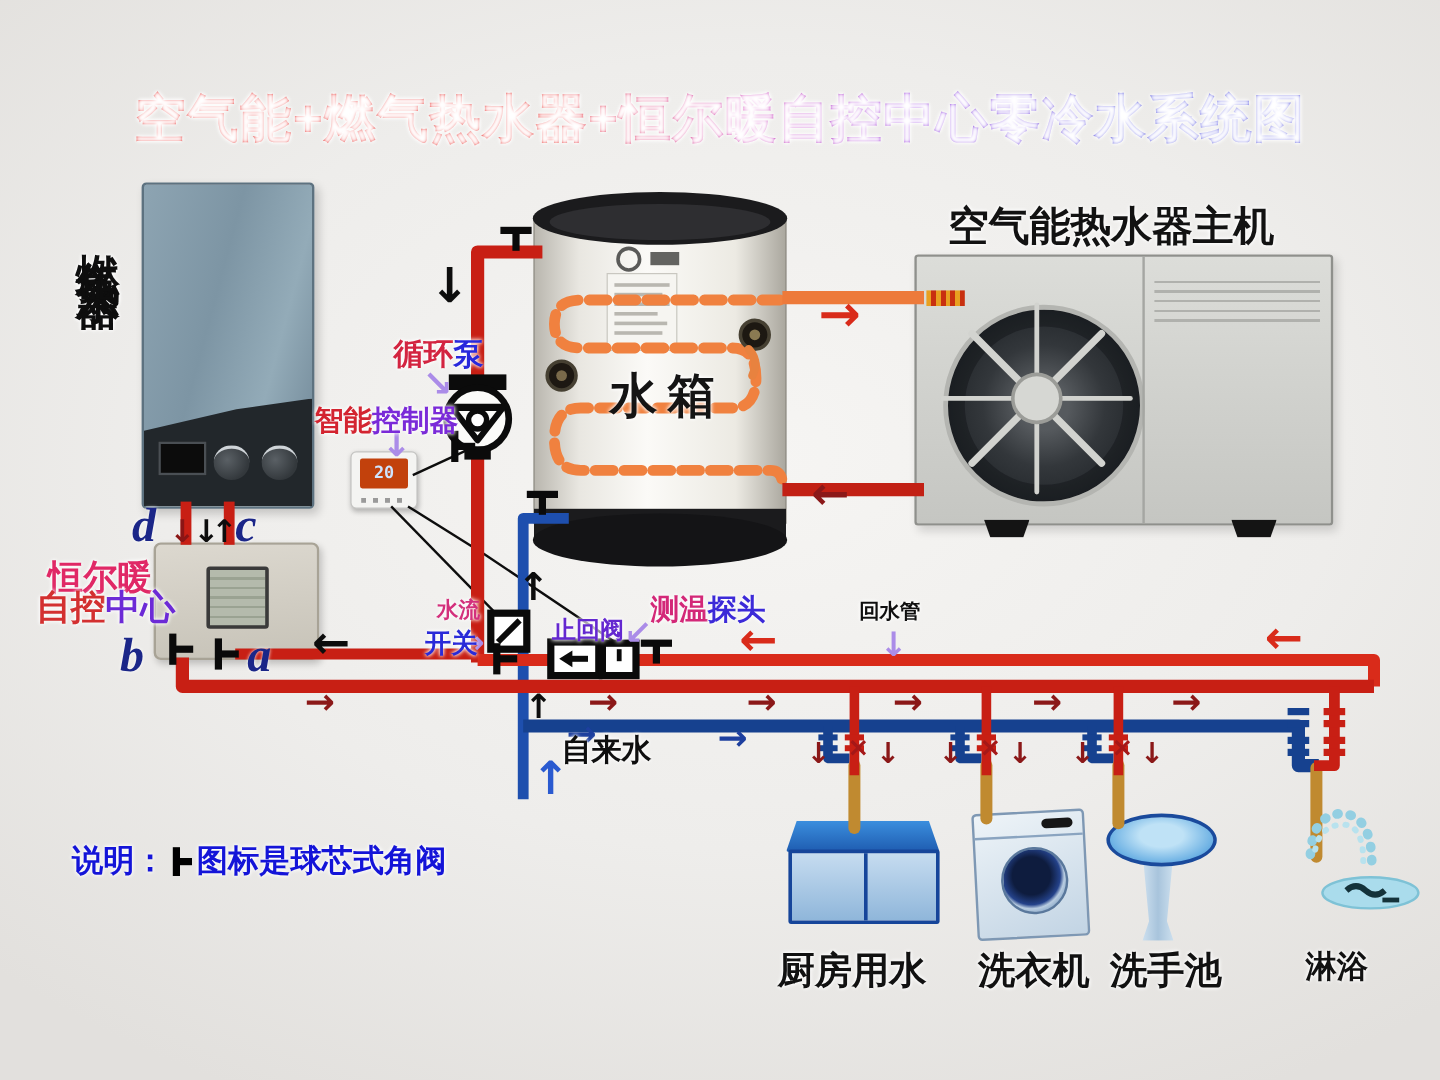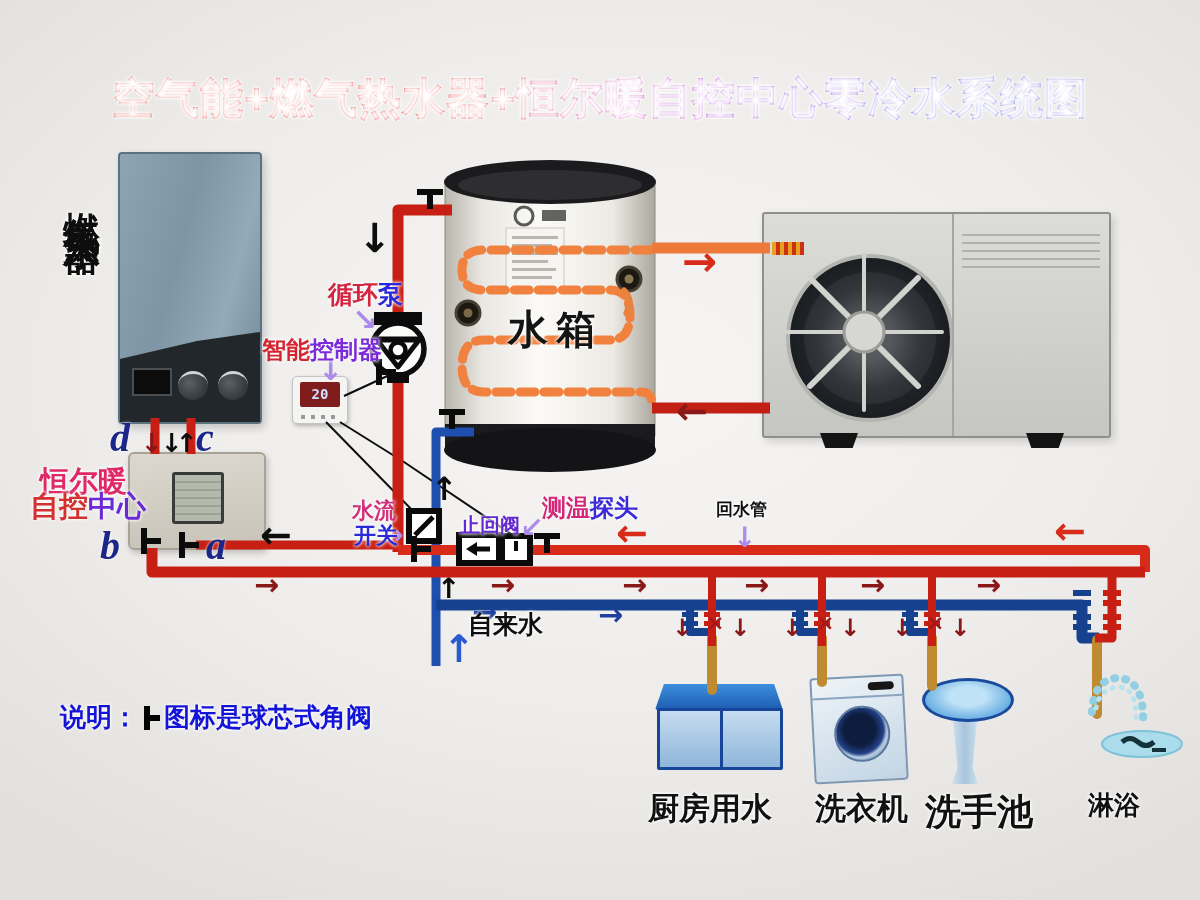--- a/index.html
+++ b/index.html
@@ -28,21 +28,21 @@
   #gas-heater .knob{position:absolute;bottom:22px;width:30px;height:26px;border-radius:50%;
        background:radial-gradient(circle at 38% 35%,#5a6065,#33383c 70%);border-top:3px solid #cfd4d8;}
   #control-center{position:absolute;left:128px;top:452px;width:134px;height:94px;border-radius:6px;
        background:linear-gradient(175deg,#dcd8cf,#c7c3b8);border:2px solid #a8a396;
        box-shadow:2px 3px 6px rgba(0,0,0,.2);}
   #control-center .lcd{position:absolute;left:42px;top:18px;width:46px;height:46px;background:#b4baac;
        border:3px solid #3a3a3a;border-radius:3px;
        background-image:repeating-linear-gradient(180deg,#b4baac 0 6px,#9aa292 6px 8px);}
   #thermostat{position:absolute;left:292px;top:376px;width:54px;height:46px;background:#f4f4f2;
        border:1px solid #c4c4c2;border-radius:5px;box-shadow:1px 2px 4px rgba(0,0,0,.25);}
-  #thermostat .screen{position:absolute;left:7px;top:5px;width:40px;height:25px;background:#7f1d1d;
+  #thermostat .screen{position:absolute;left:7px;top:5px;width:40px;height:25px;background:#c2410c;
        border-radius:2px;color:#cfe4ff;font-family:"DejaVu Sans Mono",monospace;font-size:14px;
        font-weight:700;text-align:center;line-height:25px;}
   #thermostat .keys{position:absolute;left:8px;bottom:4px;width:38px;height:4px;
        background:repeating-linear-gradient(90deg,#9a9a9a 0 4px,transparent 4px 10px);}
   #heat-pump{position:absolute;left:762px;top:212px;width:345px;height:222px;border-radius:3px;
        background:linear-gradient(180deg,#dddel #fff, #dcddd9,#c5c6c2);
        background:linear-gradient(180deg,#dcddd9,#c5c6c2);border:2px solid #8f908c;
        box-shadow:3px 4px 8px rgba(0,0,0,.15);}
   #heat-pump .fan{position:absolute;left:22px;top:40px;width:160px;height:160px;border-radius:50%;
        background:radial-gradient(circle,#565a5e 18%,#33373b 45%,#22262a 75%);
@@ -336,57 +336,58 @@
       <text x="520" y="537" font-size="28" fill="#ab8ce8">↙</text>
     </g>
   </svg>
 
   <div id="title" class="lbl">
     <span>空气能+燃气热水器+恒尔暖自控中心零冷水系统图</span>
   </div>
 
   <div id="gas-heater-label" class="lbl">燃气热水器</div>
 
+  <div id="hp-label" class="lbl">空气能热水器主机</div>
 
   <div id="tank-label" class="lbl">水箱</div>
 
   <div class="lbl" style="left:40px;top:462px;font-size:29px;color:#e02866;">恒尔暖</div>
   <div class="lbl" style="left:30px;top:487px;font-size:29px;">
     <span style="color:#d33030;">自控</span><span style="color:#6c2ad6;">中心</span>
   </div>
 
   <div class="lbl" style="left:328px;top:278px;font-size:25px;">
     <span style="color:#d32440;">循环</span><span style="color:#2828dc;">泵</span>
   </div>
 
   <div class="lbl" style="left:262px;top:334px;font-size:24px;">
     <span style="color:#d32430;">智能</span><span style="color:#7a2ad8;">控制器</span>
   </div>
 
-  <div class="lbl" style="left:352px;top:496px;font-size:22px;color:#d3307c;">水流</div>
+  <div class="lbl" style="left:364px;top:496px;font-size:18px;color:#d3307c;">水流</div>
   <div class="lbl" style="left:354px;top:521px;font-size:22px;color:#2a2ad8;">开关</div>
 
   <div class="lbl" style="left:460px;top:512px;font-size:20px;color:#6428d0;">止回阀</div>
 
   <div class="lbl" style="left:542px;top:492px;font-size:24px;">
     <span style="color:#d32878;">测温</span><span style="color:#3c2ad8;">探头</span>
   </div>
 
   <div class="lbl" style="left:716px;top:498px;font-size:17px;color:#0f0f0f;">回水管</div>
 
 
   <div class="lbl" style="left:468px;top:608px;font-size:25px;color:#0f0f0f;">自来水</div>
 
   <div class="port-letter" style="left:110px;top:414px;">d</div>
   <div class="port-letter" style="left:196px;top:414px;">c</div>
   <div class="port-letter" style="left:100px;top:522px;">b</div>
   <div class="port-letter" style="left:206px;top:522px;">a</div>
 
   <div class="lbl" style="left:648px;top:788px;font-size:31px;">厨房用水</div>
   <div class="lbl" style="left:815px;top:788px;font-size:31px;">洗衣机</div>
-  <div class="lbl" style="left:925px;top:788px;font-size:36px;">洗手池</div>
+  <div class="lbl" style="left:925px;top:788px;font-size:31px;">洗手池</div>
   <div class="lbl" style="left:1088px;top:788px;font-size:26px;">淋浴</div>
 
   <div class="lbl" style="left:60px;top:700px;font-size:26px;color:#1414d8;">
     <span>说明：</span><span class="valve-glyph"></span><span>图标是球芯式角阀</span>
   </div>
 
 </div>
 
 </body></html>

